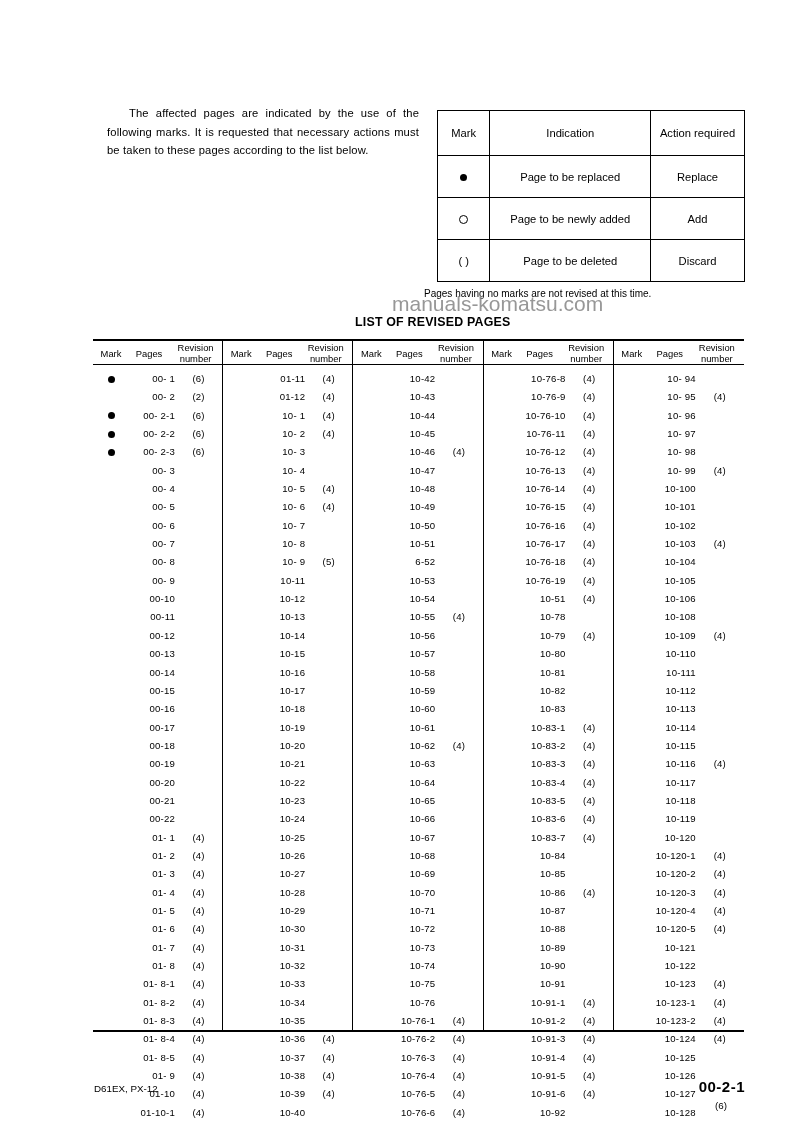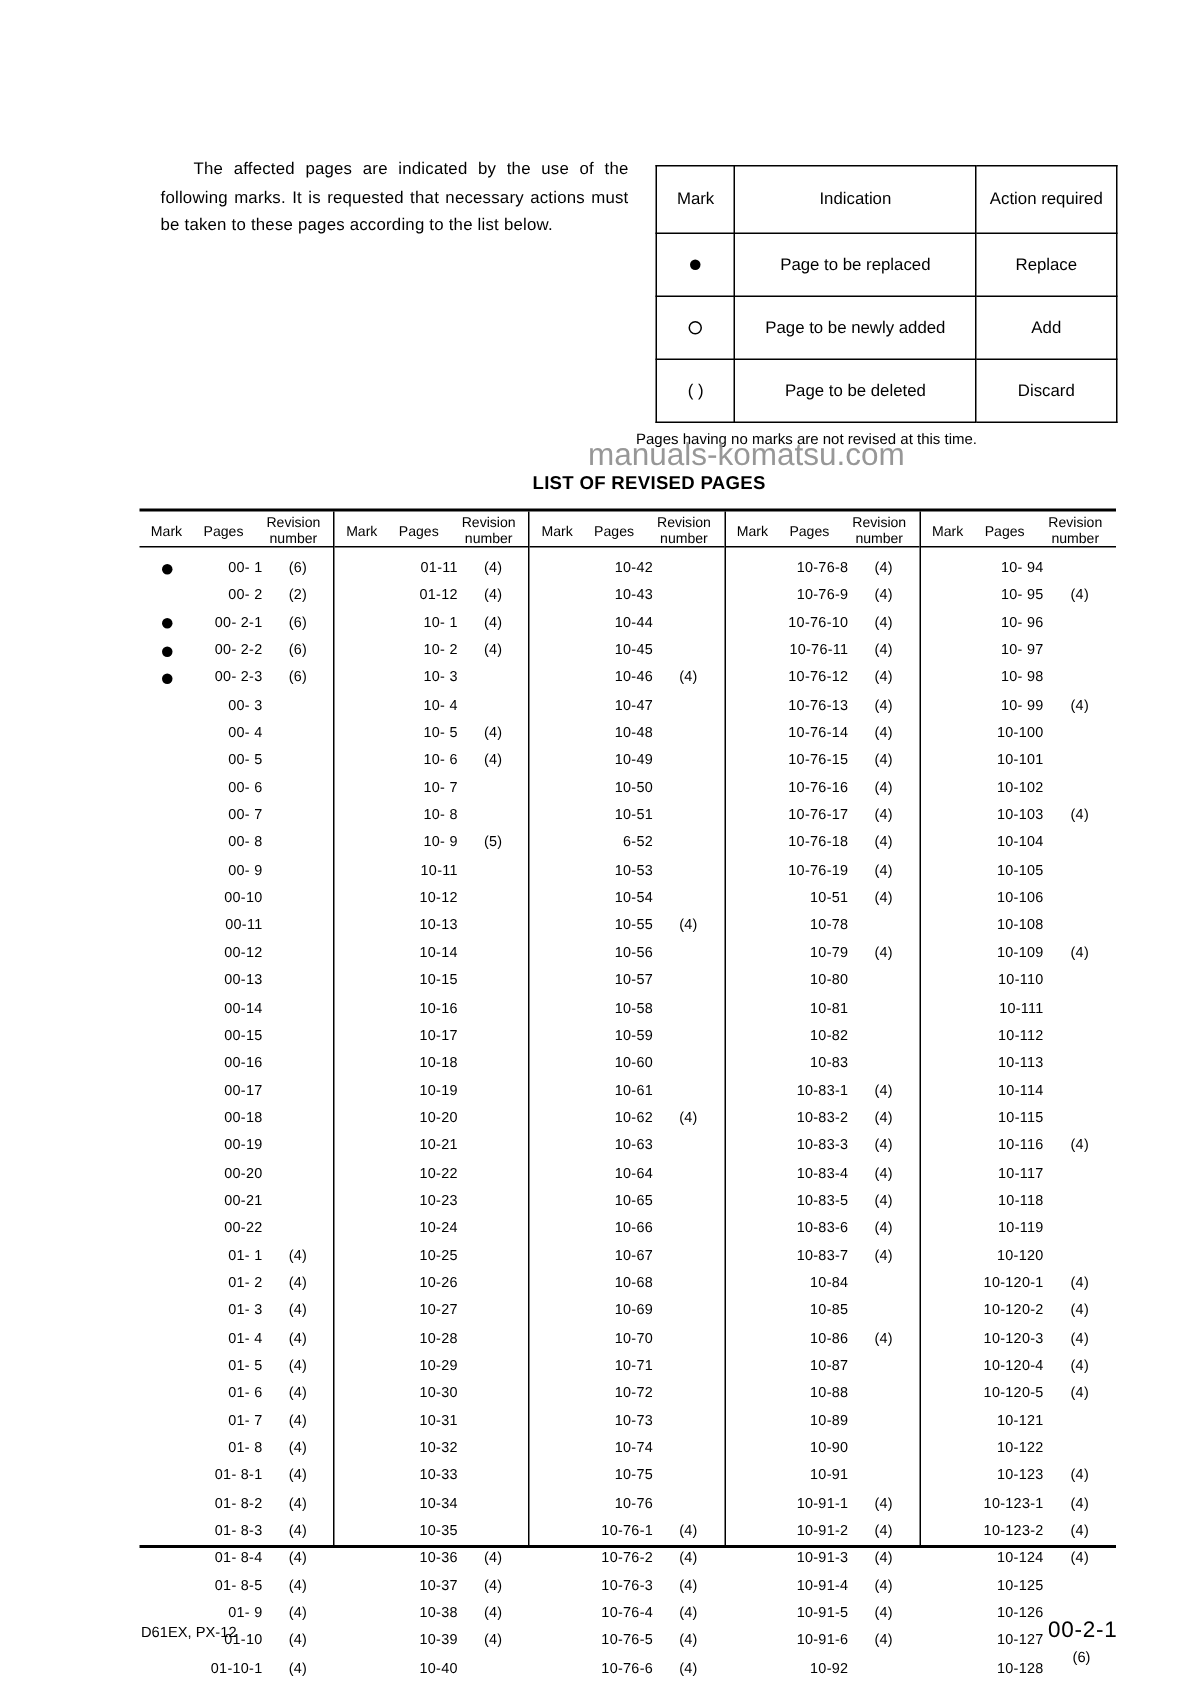--- a/index.html
+++ b/index.html
@@ -180,21 +180,21 @@
     left: 94px;
     top: 1083px;
     font-size: 9.8px;
     white-space: nowrap;
   }
   #footer-pageno {
     position: absolute;
     right: 48px;
     top: 1078px;
     font-size: 15px;
-    font-weight: normal;
+    font-weight: bold;
     letter-spacing: 0.5px;
     white-space: nowrap;
     text-align: right;
   }
   #footer-revno {
     position: absolute;
     right: 66px;
     top: 1100px;
     font-size: 9.8px;
     white-space: nowrap;

